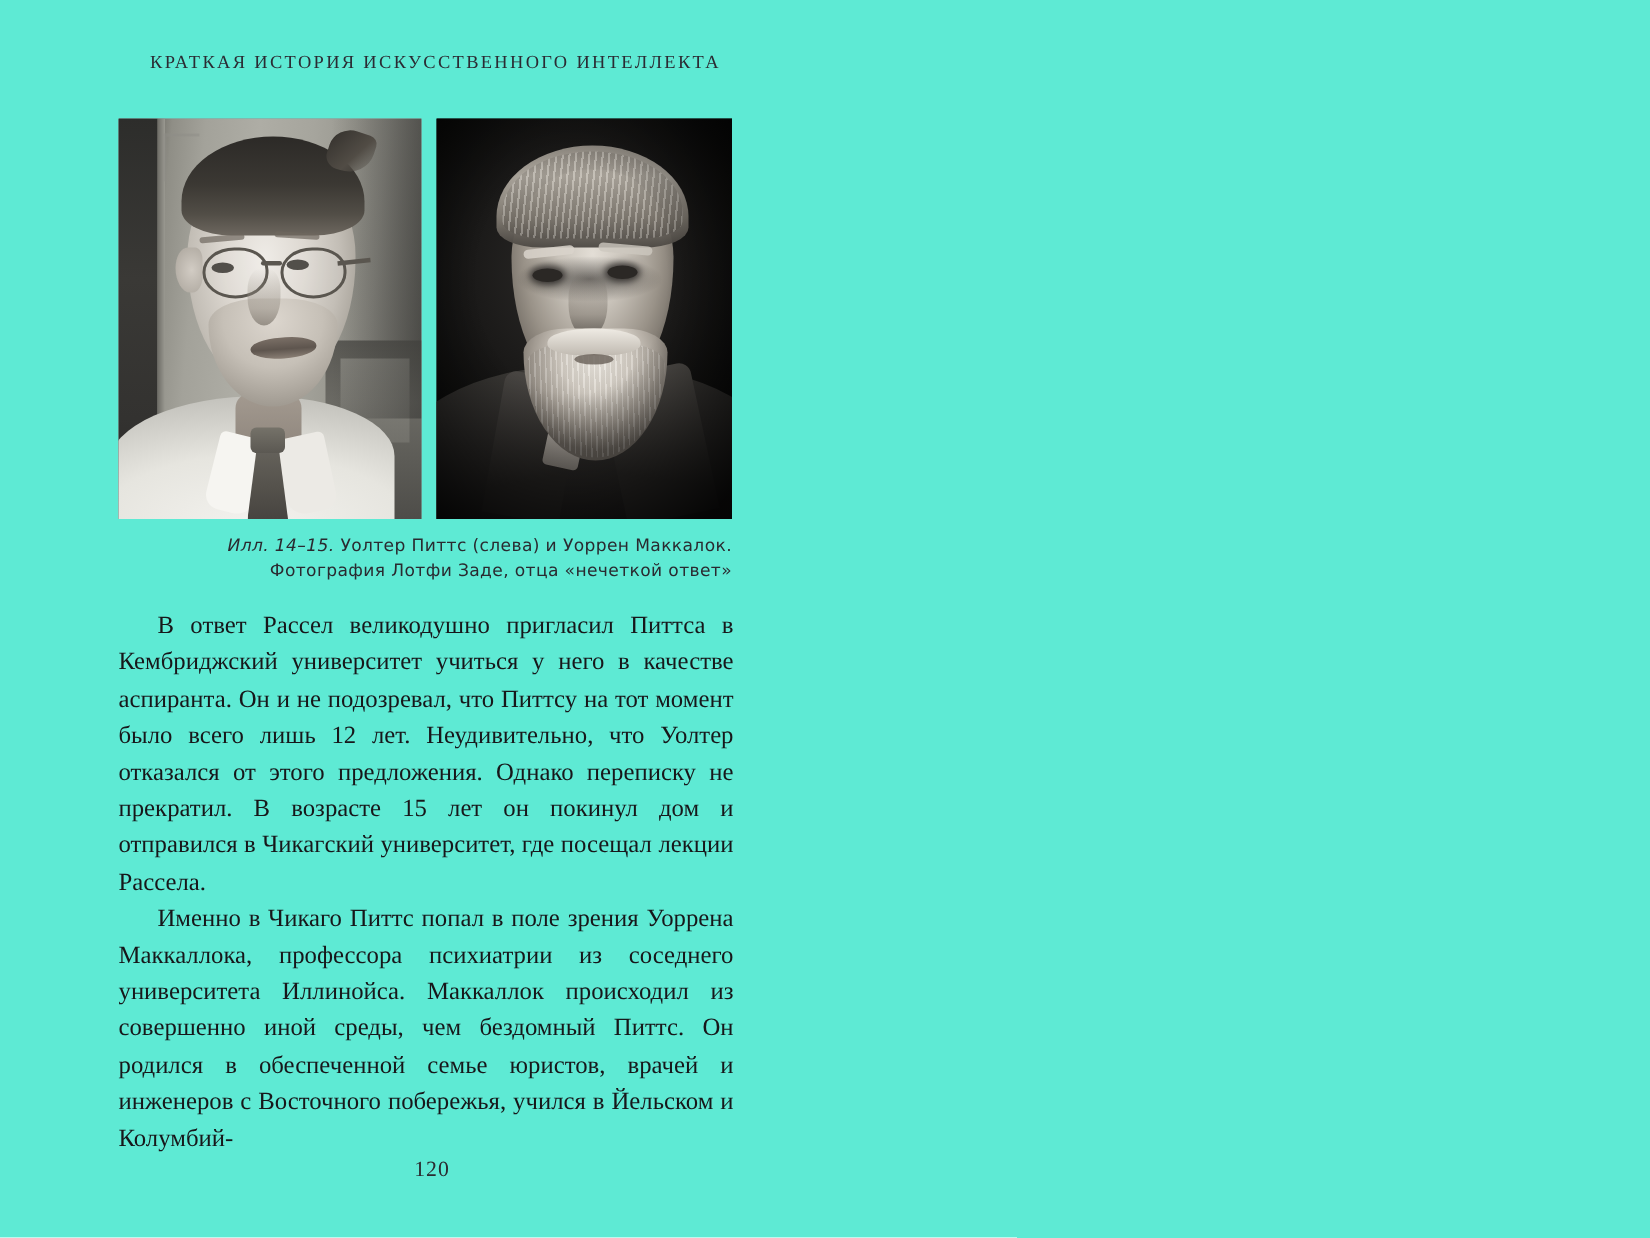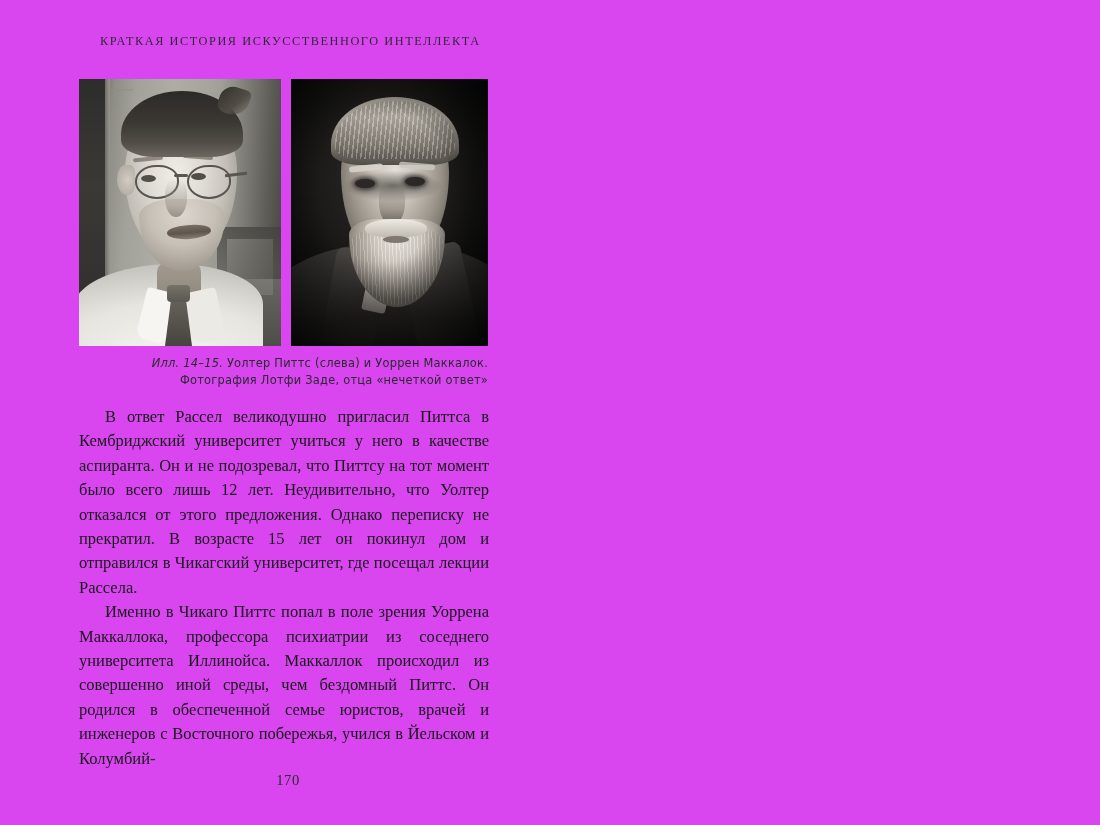--- a/index.html
+++ b/index.html
@@ -21,21 +21,21 @@
     width: 1100px;
     height: 825px;
     background: #ffffff;
   }
 
   
   .page {
     position: absolute;
     top: 0;
     height: 825px;
-    background: #d946ef;
+    background: #5eead4;
     text-decoration: underline;
   }
   .page-left  { left: 0;   width: 550px; }
   .page-right { left: 550px; width: 550px; }
 
   
   .running-head {
     position: absolute;
     top: 34px;
     font-family: "Liberation Serif", serif;
@@ -408,21 +408,21 @@
     <div class="caption">
       <span class="fig-no">Илл. 14–15.</span><span> Уолтер Питтс (слева) и Уоррен Маккалок.</span><br>
       <span>Фотография Лотфи Заде, отца «нечеткой ответ»</span>
     </div>
 
     <div class="column column-left">
       <p>В ответ Рассел великодушно пригласил Питтса в Кембриджский университет учиться у него в качестве аспиранта. Он и не подозревал, что Питтсу на тот момент было всего лишь 12 лет. Неудивительно, что Уолтер отказался от этого предложения. Однако переписку не прекратил. В возрасте 15 лет он покинул дом и отправился в Чикагский университет, где посещал лекции Рассела.</p>
       <p>Именно в Чикаго Питтс попал в поле зрения Уоррена Маккаллока, профессора психиатрии из соседнего университета Иллинойса. Маккаллок происходил из совершенно иной среды, чем бездомный Питтс. Он родился в обеспеченной семье юристов, врачей и инженеров с Восточного побережья, учился в Йельском и Колумбий-</p>
     </div>
 
-    <div class="folio folio-left">170</div>
+    <div class="folio folio-left">120</div>
   </div>
 
   <div class="page page-right">
 
     
 
     
 
     
   </div>

